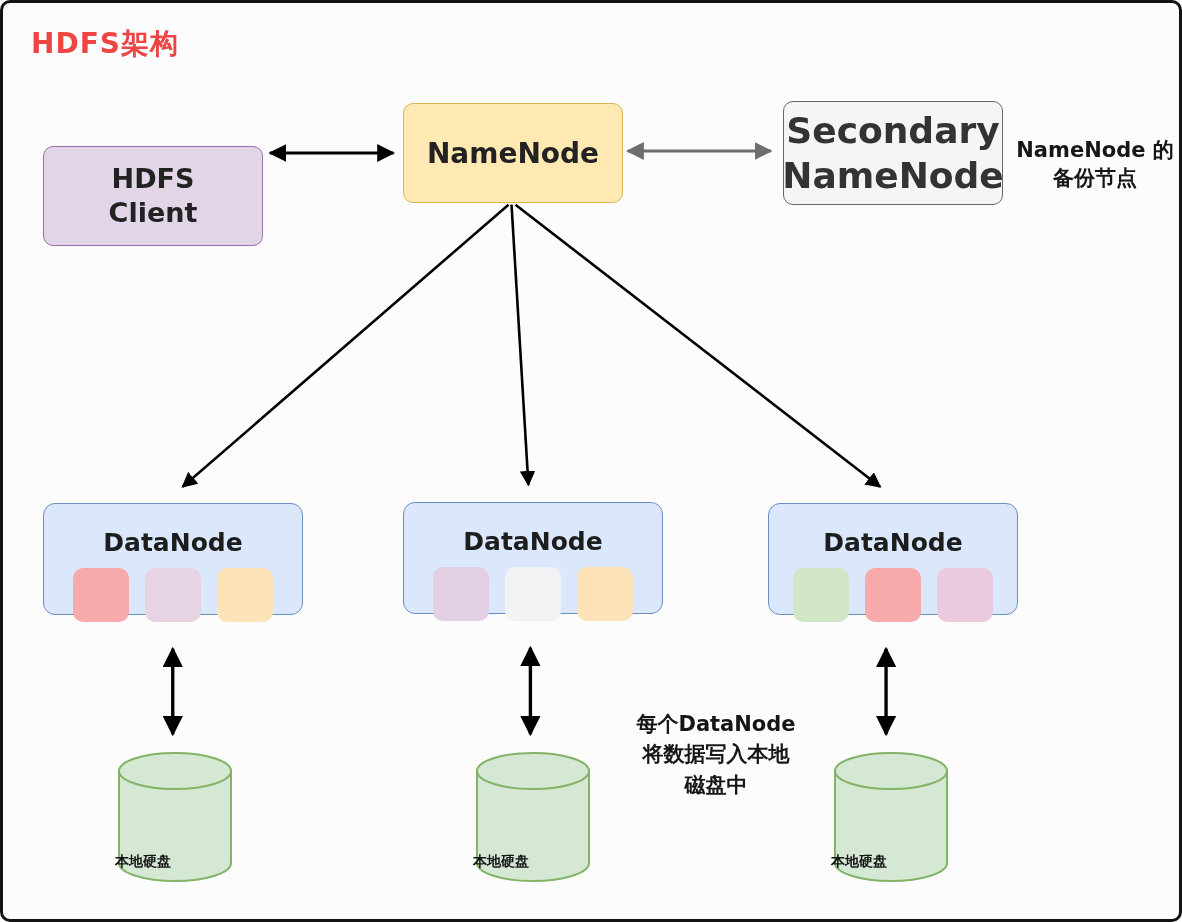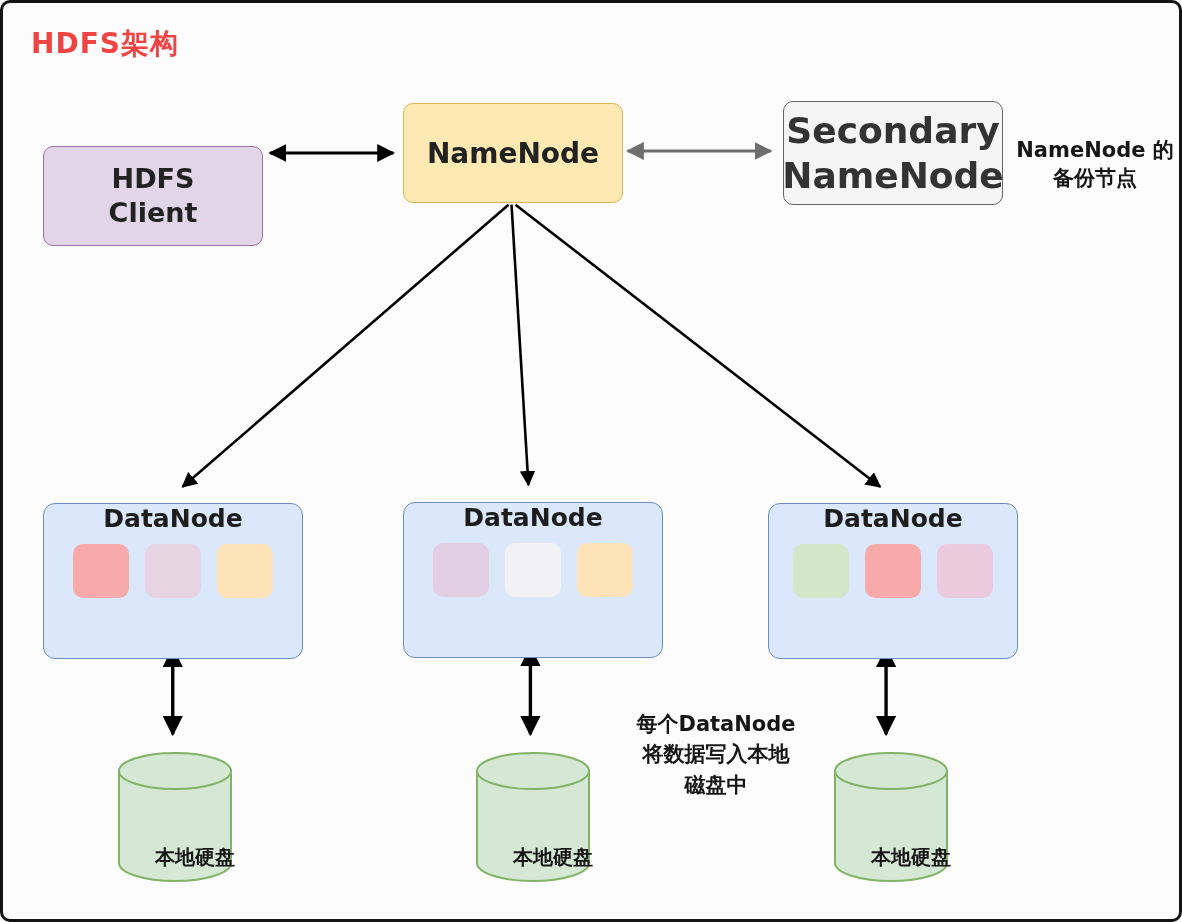--- a/index.html
+++ b/index.html
@@ -57,27 +57,27 @@
     text-align: center;
     font-weight: bold;
     color: #161616;
     white-space: pre-line;
   }
   .note-secondary { left: 1002px; top: 133px; width: 180px; font-size: 21px; line-height: 1.35; }
   .note-datanode  { left: 613px;  top: 706px; width: 200px; font-size: 21px; line-height: 1.45; }
 
   .datanode {
     position: absolute;
-    height: 156px;
+    height: 112px;
     border: 1.6px solid #6c8ebf;
     border-radius: 12px;
     display: flex;
     flex-direction: column;
     align-items: center;
-    padding-top: 0;
+    padding-top: 24px;
   }
   .datanode-1 { left: 40px;  top: 500px; width: 260px; }
   .datanode-2 { left: 400px; top: 499px; width: 260px; }
   .datanode-3 { left: 765px; top: 500px; width: 250px; }
 
   .dn-label {
     font-size: 25px;
     font-weight: bold;
     color: #1d1d1d;
   }
@@ -101,22 +101,22 @@
   }
   .disk-1 { left: 112px; }
   .disk-2 { left: 470px; }
   .disk-3 { left: 828px; }
   .disk svg { position: absolute; left: 0; top: 0; }
   .disk-label {
     position: absolute;
     left: 0;
     right: 0;
     bottom: 16px;
-    text-align: right;
-    font-size: 20px;
+    text-align: left;
+    font-size: 14px;
     font-weight: bold;
     color: #161616;
   }
 </style>
 </head>
 <body>
 
 <div class="canvas">
 
   <div class="diagram-title">HDFS架构</div>

